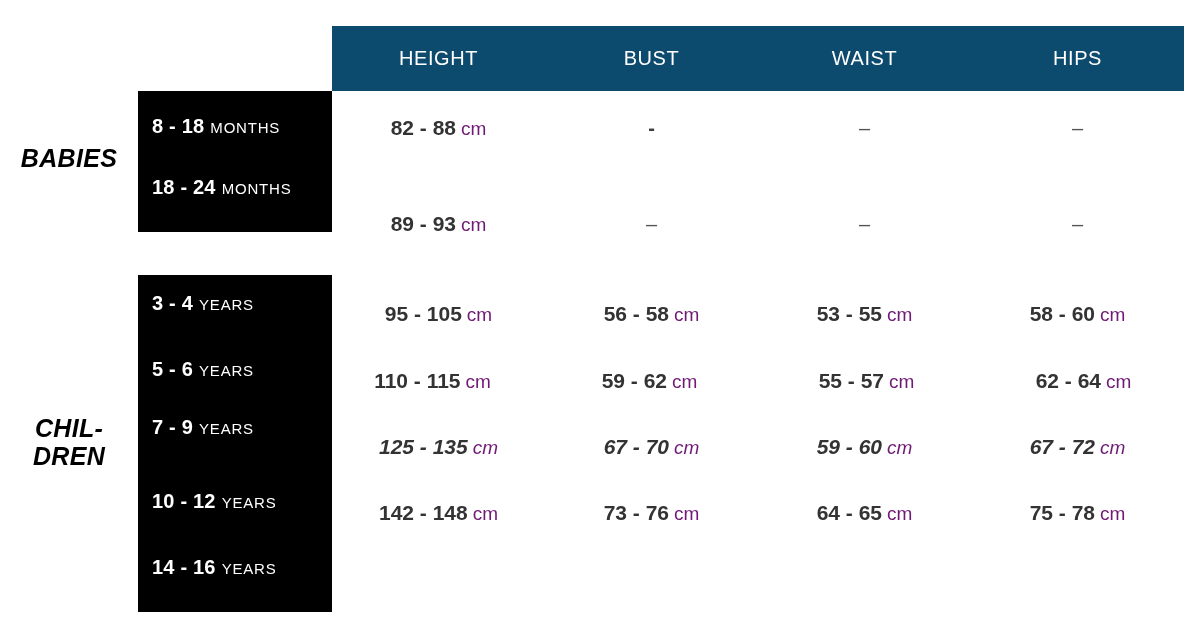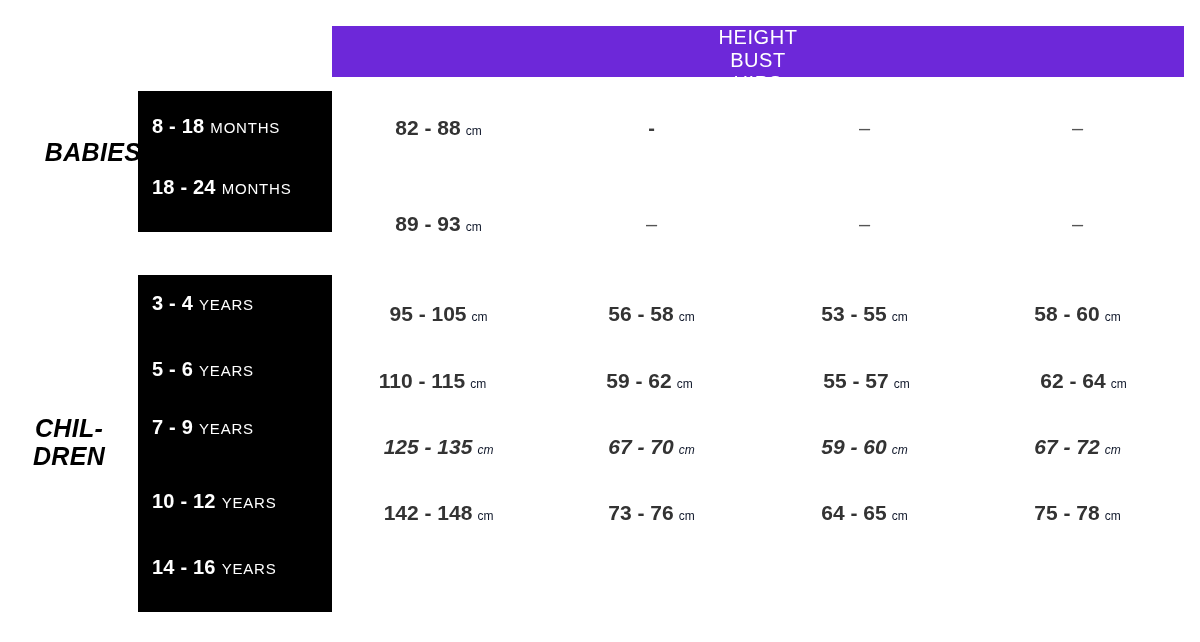--- a/index.html
+++ b/index.html
@@ -21,25 +21,24 @@
     width: 1200px;
     height: 642px;
   }
 
   
   .header-band {
     position: absolute;
     left: 332px;
     top: 26px;
     width: 852px;
-    height: 51px;
-    background: #6d28d9;
+    height: 65px;
+    background: #0c4a6e;
     display: flex;
     align-items: center;
-    flex-direction: column;
   }
   .header-cell {
     flex: 1 1 0;
     text-align: center;
     color: #ffffff;
     font-size: 20px;
     letter-spacing: 0.6px;
     font-weight: 400;
   }
 
@@ -49,21 +48,21 @@
     left: 0;
     width: 138px;
     text-align: center;
     font-style: italic;
     font-weight: bold;
     font-size: 25px;
     letter-spacing: 0.3px;
     line-height: 1.12;
     color: #000000;
   }
-  .group-label.babies { top: 138px; padding-left: 24px; }
+  .group-label.babies { top: 144px; }
   .group-label.children { top: 414px; }
 
   
   .age-block {
     position: absolute;
     left: 138px;
     width: 194px;
     background: #000000;
   }
   .age-block.babies { top: 91px; height: 141px; }
@@ -100,23 +99,23 @@
     text-align: center;
     color: #3d3d3d;
     white-space: nowrap;
   }
   .meas-cell .val {
     font-size: 21px;
     font-weight: bold;
     color: #333333;
   }
   .meas-cell .unit {
-    font-size: 12px;
+    font-size: 19px;
     font-weight: normal;
-    color: #0f172a;
+    color: #701a75;
     margin-left: 5px;
   }
   .meas-cell.dash .val {
     font-size: 20px;
     font-weight: bold;
     color: #3d3d3d;
   }
   .meas-cell.dash.light .val {
     font-weight: normal;
     color: #555555;
@@ -127,22 +126,22 @@
   }
 </style>
 </head>
 <body>
 
 <div class="sheet">
 
   <div class="header-band">
     <div class="header-cell">HEIGHT</div>
     <div class="header-cell">BUST</div>
+    <div class="header-cell">WAIST</div>
     <div class="header-cell">HIPS</div>
-    <div class="header-cell">WAIST</div>
   </div>
 
   <div class="age-block babies"></div>
   <div class="group-label babies">BABIES</div>
 
   <div class="age-row" style="top: 115px;">
     <span class="age-num">8 - 18</span><span class="age-unit">MONTHS</span>
   </div>
   <div class="meas-row" style="top: 115px; height: 26px;">
     <div class="meas-cell"><span class="val">82 - 88</span><span class="unit">cm</span></div>

